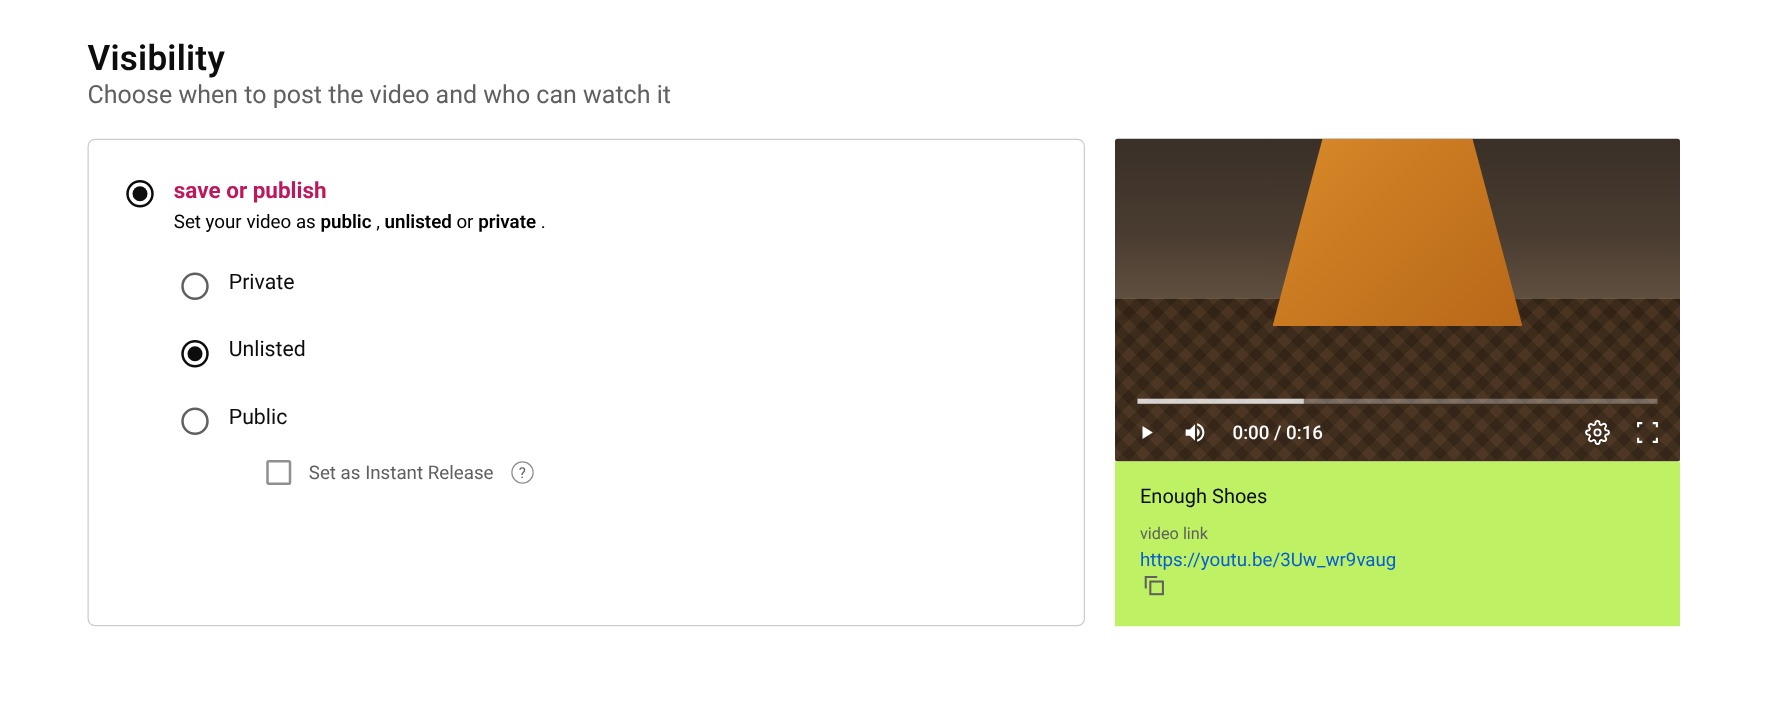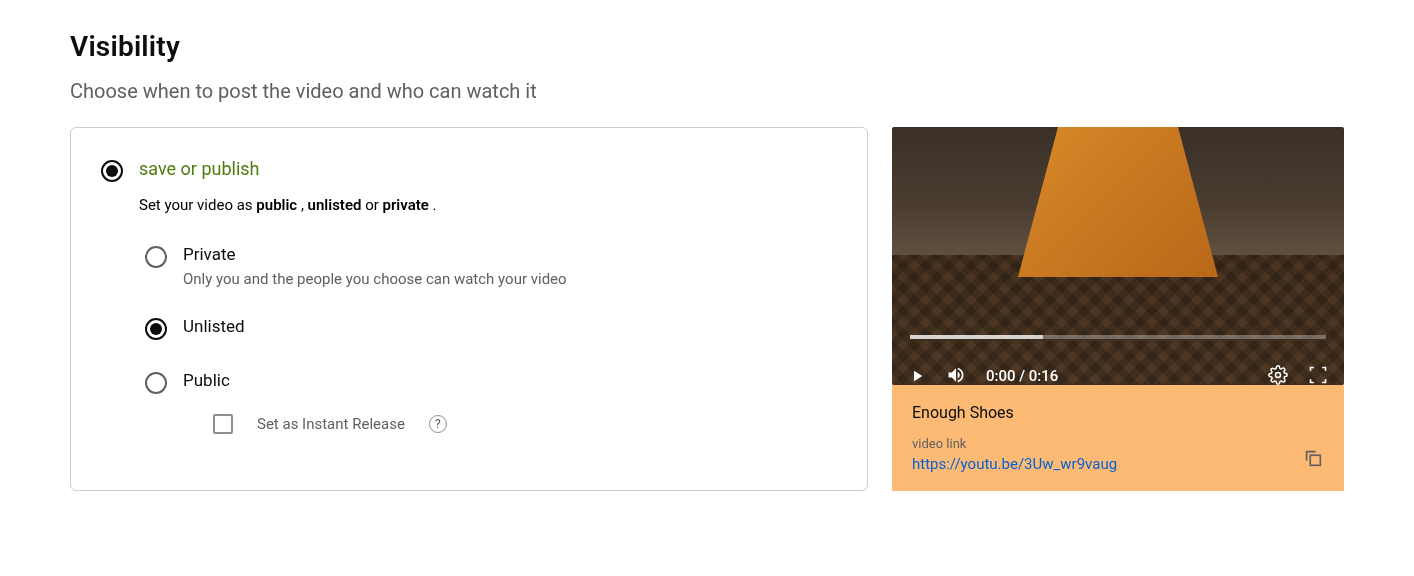--- a/index.html
+++ b/index.html
@@ -12,21 +12,20 @@
       background: #fff;
       padding: 30px 70px;
       color: #0d0d0d;
     }
     .container {
       max-width: 1280px;
     }
     h1 {
       font-size: 28px;
       font-weight: 600;
-      margin-bottom: 16px;
       letter-spacing: 0.2px;
     }
     .subtitle {
       font-size: 20px;
       color: #606060;
       margin-bottom: 24px;
     }
     .content-row {
       display: flex;
       gap: 24px;
@@ -58,23 +57,23 @@
       border-color: #0d0d0d;
     }
     .radio-inner {
       width: 12px;
       height: 12px;
       border-radius: 50%;
       background: #0d0d0d;
     }
     .option-title {
       font-size: 18px;
-      font-weight: 400;
-      color: #4d7c0f;
-      margin-bottom: 16px;
+      font-weight: 700;
+      color: #be185d;
+      margin-bottom: 4px;
     }
     .option-desc {
       font-size: 15px;
       color: #000000;
       line-height: 1.4;
     }
     .option-desc strong {
       font-weight: 600;
     }
     .sub-options {
@@ -93,21 +92,21 @@
       color: #0d0d0d;
       margin-bottom: 6px;
     }
     .sub-desc {
       font-size: 15px;
       color: #606060;
     }
     .instant-row {
       display: flex;
       align-items: center;
-      gap: 24px;
+      gap: 14px;
       margin-top: 18px;
       margin-left: 44px;
       padding-left: 24px;
     }
     .checkbox {
       width: 20px;
       height: 20px;
       border: 2px solid #909090;
       border-radius: 2px;
       cursor: pointer;
@@ -177,51 +176,51 @@
       height: 100%;
       background: rgba(255,255,255,0.7);
     }
     .video-controls {
       position: absolute;
       bottom: 0;
       left: 0;
       right: 0;
       height: 46px;
       display: flex;
-      align-items: flex-end;
+      align-items: center;
       padding: 0 16px;
       gap: 20px;
     }
     .ctrl-icon {
       color: #fff;
       cursor: pointer;
       display: flex;
       align-items: center;
     }
     .time-display {
       color: #fff;
       font-size: 15px;
       font-weight: 500;
     }
     .ctrl-spacer {
       flex: 1;
     }
     .video-info {
-      background: #fdba74;
+      background: #bef264;
       padding: 18px 20px;
     }
     .video-title {
       font-size: 16px;
       color: #0d0d0d;
       margin-bottom: 14px;
     }
     .link-row {
       display: flex;
-      align-items: flex-end;
       justify-content: space-between;
+      flex-direction: column;
     }
     .link-label {
       font-size: 13px;
       color: #606060;
       margin-bottom: 4px;
     }
     .link-url {
       font-size: 15px;
       color: #065fd4;
       cursor: pointer;
@@ -251,21 +250,20 @@
             <span>Set your video as </span><strong>public</strong><span> , </span><strong>unlisted</strong><span> or </span><strong>private</strong><span> .</span>
           </div>
         </div>
       </div>
 
       <div class="sub-options">
         <div class="sub-option radio-row">
           <div class="radio-outer"></div>
           <div>
             <div class="sub-title">Private</div>
-            <div class="sub-desc">Only you and the people you choose can watch your video</div>
           </div>
         </div>
 
         <div class="sub-option radio-row">
           <div class="radio-outer selected">
             <div class="radio-inner"></div>
           </div>
           <div>
             <div class="sub-title">Unlisted</div>
           </div>

